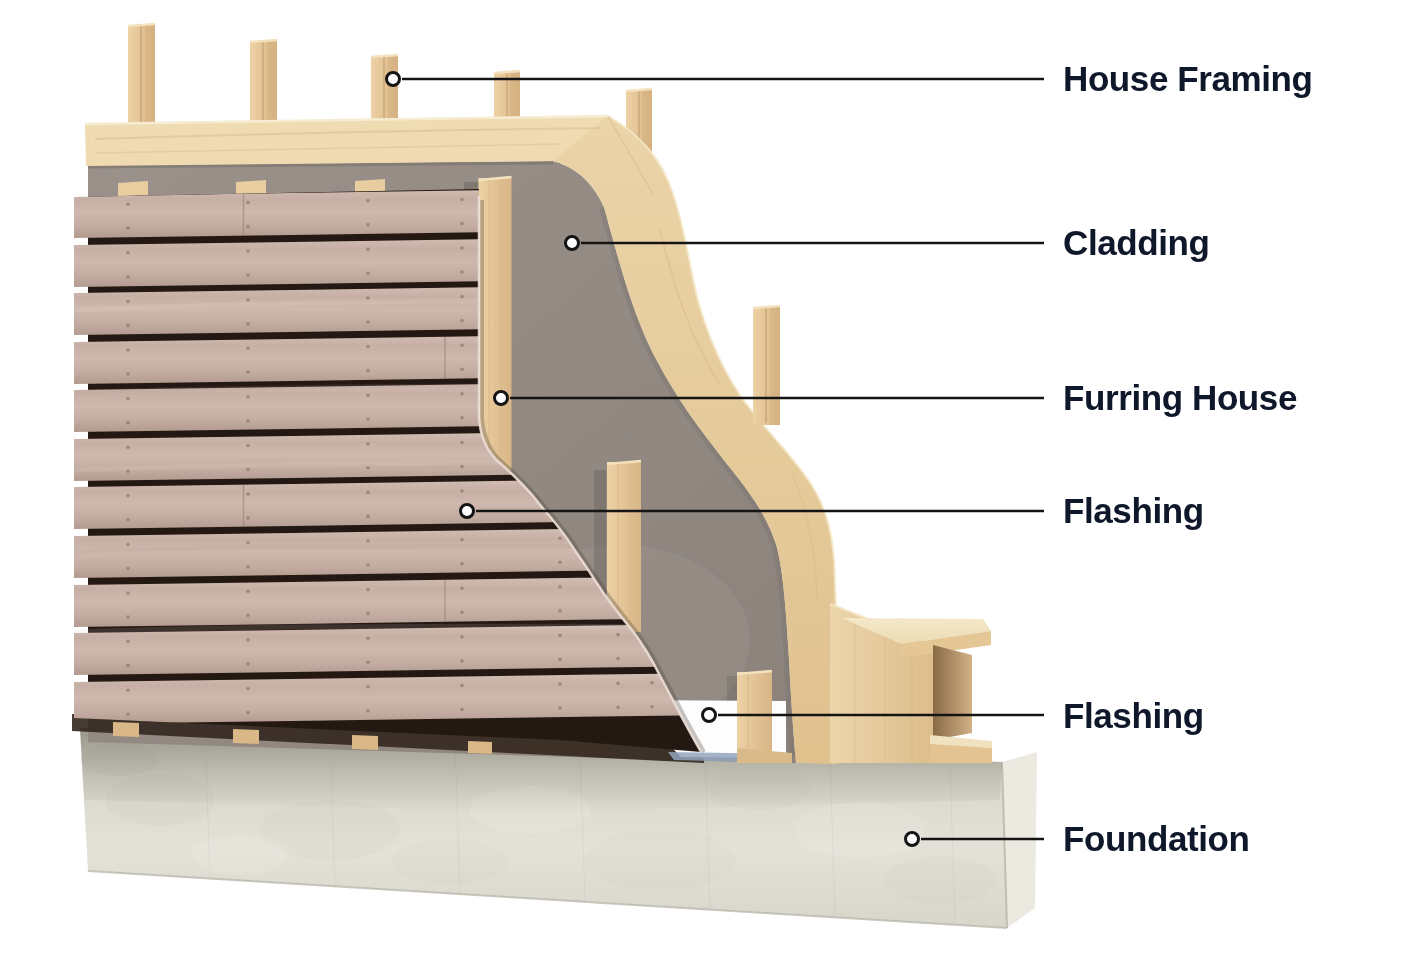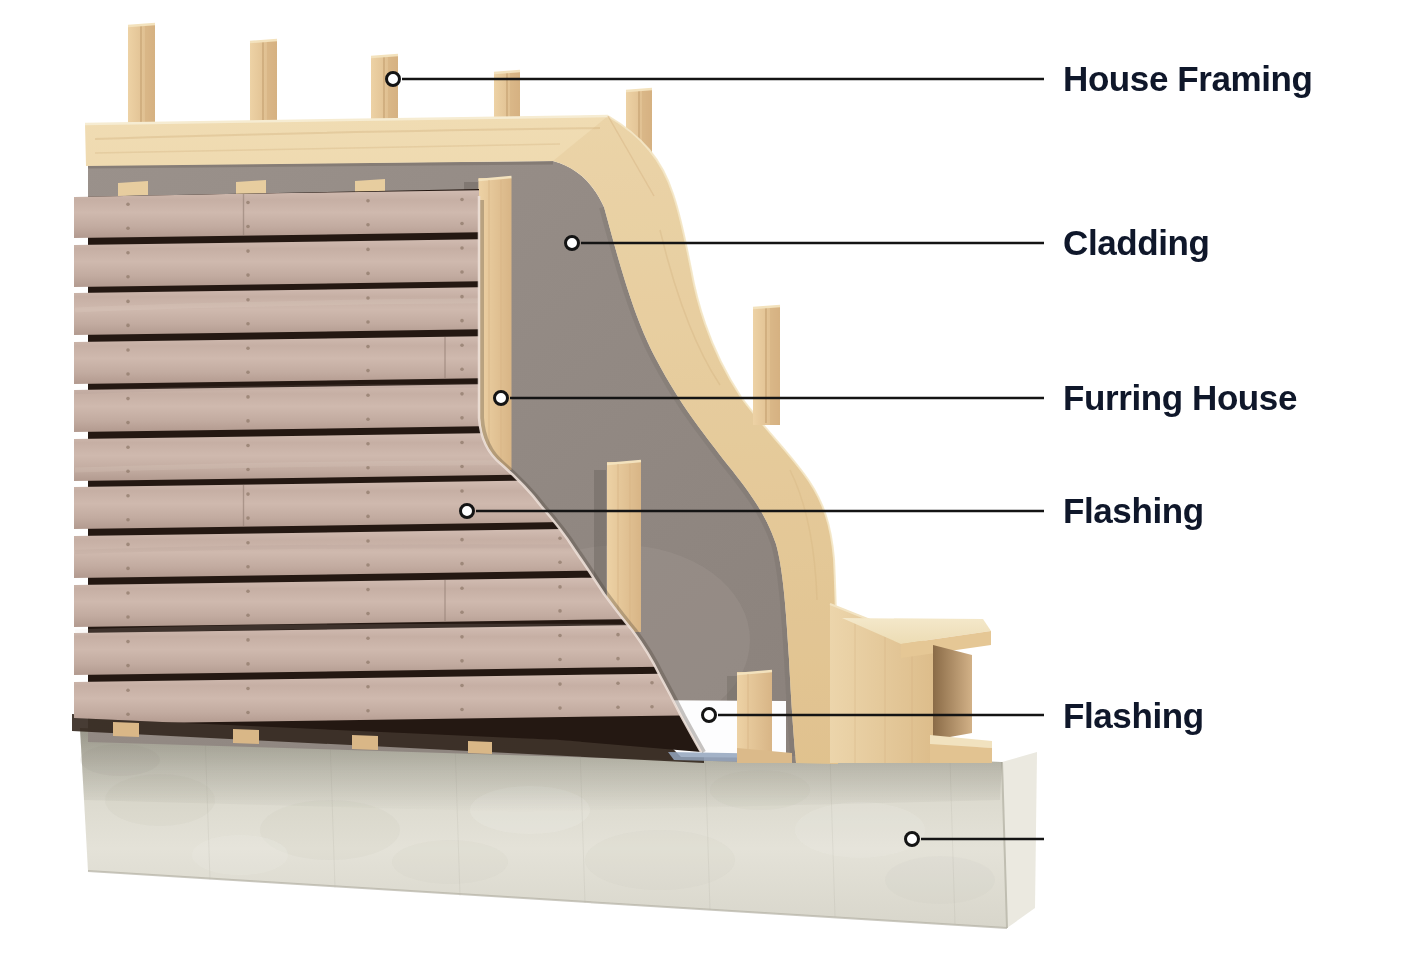--- a/index.html
+++ b/index.html
@@ -392,14 +392,18 @@
   <span>Furring House</span>
   <span></span>
 </div>
 <div class="callout-label" style="top: 485px;">
   <span>Flashing</span>
 </div>
 <div class="callout-label" style="top: 690px;">
   <span>Flashing</span>
   <span></span>
 </div>
+<div class="callout-label" style="top: 813px;">
+  <span>Foundation</span>
+  <span></span>
+</div>
 
 </div>
 
 </body></html>

